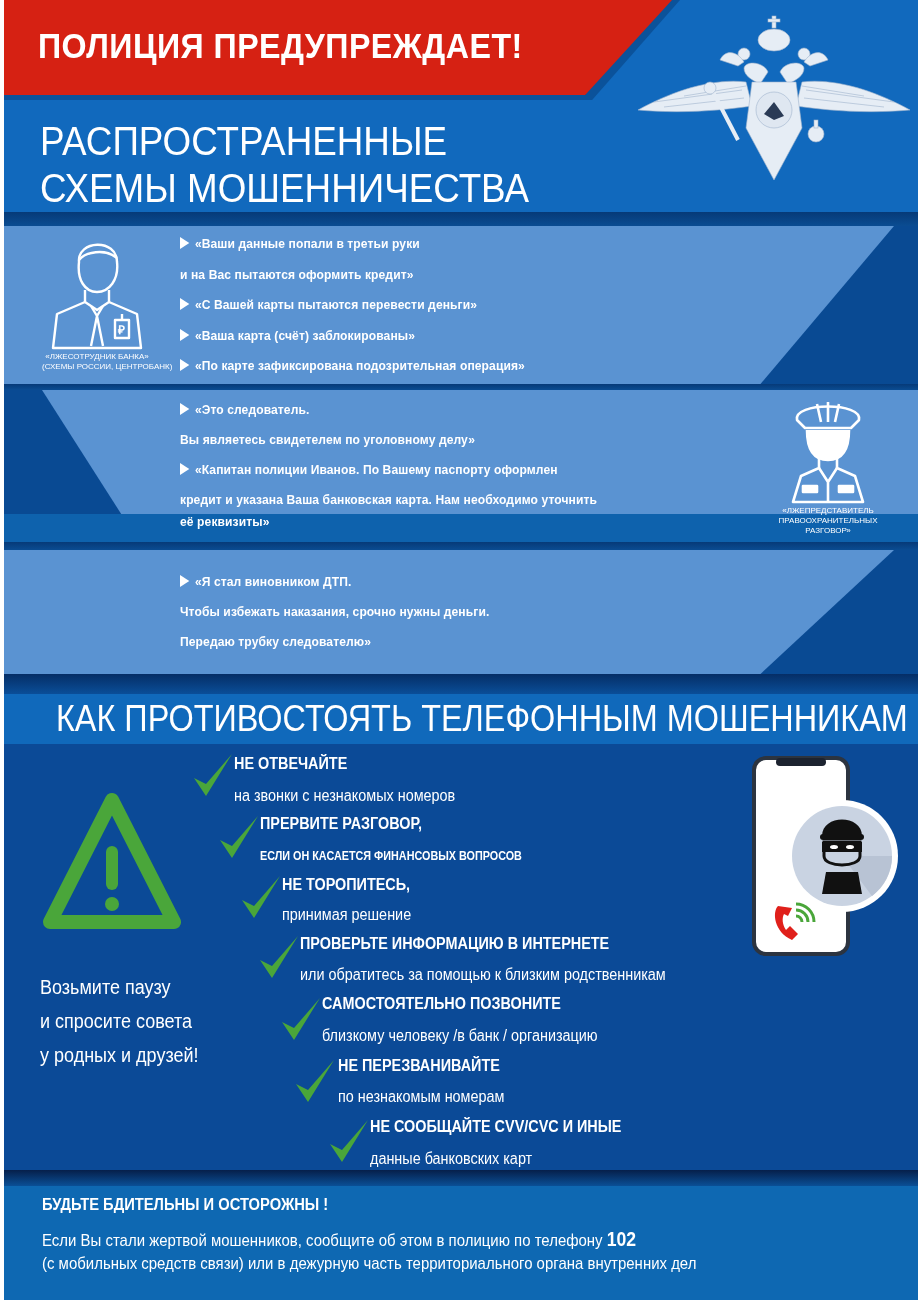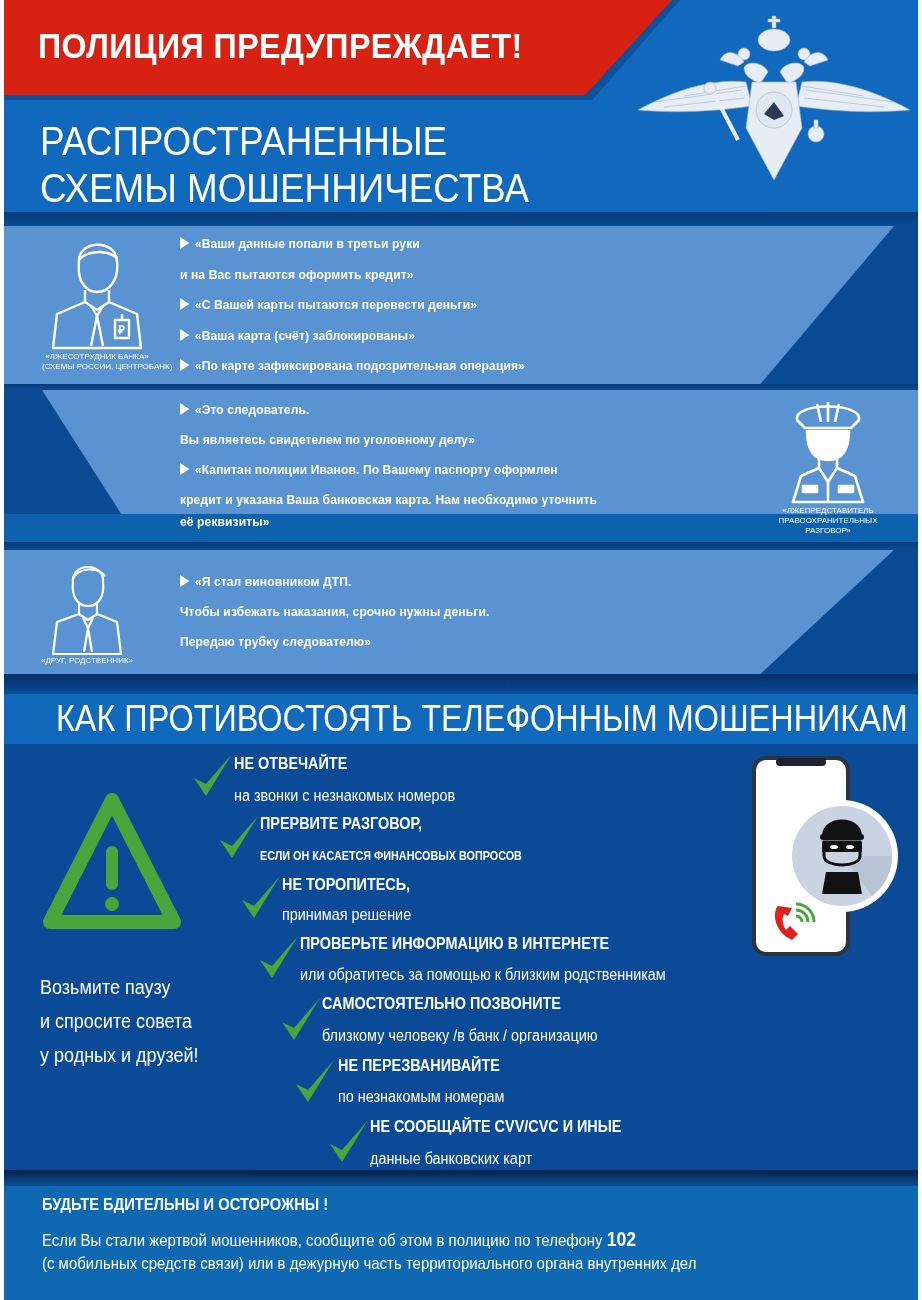--- a/index.html
+++ b/index.html
@@ -163,32 +163,20 @@
       <div class="persona-caption">«ЛЖЕПРЕДСТАВИТЕЛЬ</div>
       <div class="persona-caption">ПРАВООХРАНИТЕЛЬНЫХ</div>
       <div class="persona-caption">РАЗГОВОР»</div>
     </div>
   </div>
 
   <div class="divider-dark" style="top:542px;height:8px;"></div>
 
   <div class="band band3" style="top:550px;height:124px;">
     <div class="band-light"></div>
-    <div class="persona" style="left:28px;top:6px;width:110px;">
-      <svg width="80" height="100" viewBox="0 0 80 100" style="display:block;margin:0 auto;">
-        <g fill="none" stroke="#ffffff" stroke-width="2.2" stroke-linejoin="round">
-          <path d="M26 26 C24 6, 58 6, 56 26 C58 42, 50 50, 41 50 C32 50, 24 42, 26 26 Z"></path>
-          <path d="M26 22 C32 12, 50 10, 58 20"></path>
-          <path d="M32 48 L32 58 L41 64 L50 58 L50 48"></path>
-          <path d="M32 58 L10 66 L6 98 L74 98 L70 66 L50 58"></path>
-          <path d="M36 62 L41 72 L46 62 M41 72 L37 96 M41 72 L45 96"></path>
-        </g>
-      </svg>
-      <div class="persona-caption">«ДРУГ, РОДСТВЕННИК»</div>
-    </div>
     <div class="quote-line" style="left:176px;top:24px;"><span class="tri"></span><span>«Я стал виновником ДТП.</span></div>
     <div class="quote-line" style="left:176px;top:54px;">Чтобы избежать наказания, срочно нужны деньги.</div>
     <div class="quote-line" style="left:176px;top:84px;">Передаю трубку следователю»</div>
   </div>
 
   <div class="divider-dark" style="top:674px;height:20px;background:linear-gradient(#052e66,#0a4e98);"></div>
 
   <div class="section2-title-bar"></div>
   <div class="section2-title">КАК ПРОТИВОСТОЯТЬ ТЕЛЕФОННЫМ МОШЕННИКАМ</div>
 

